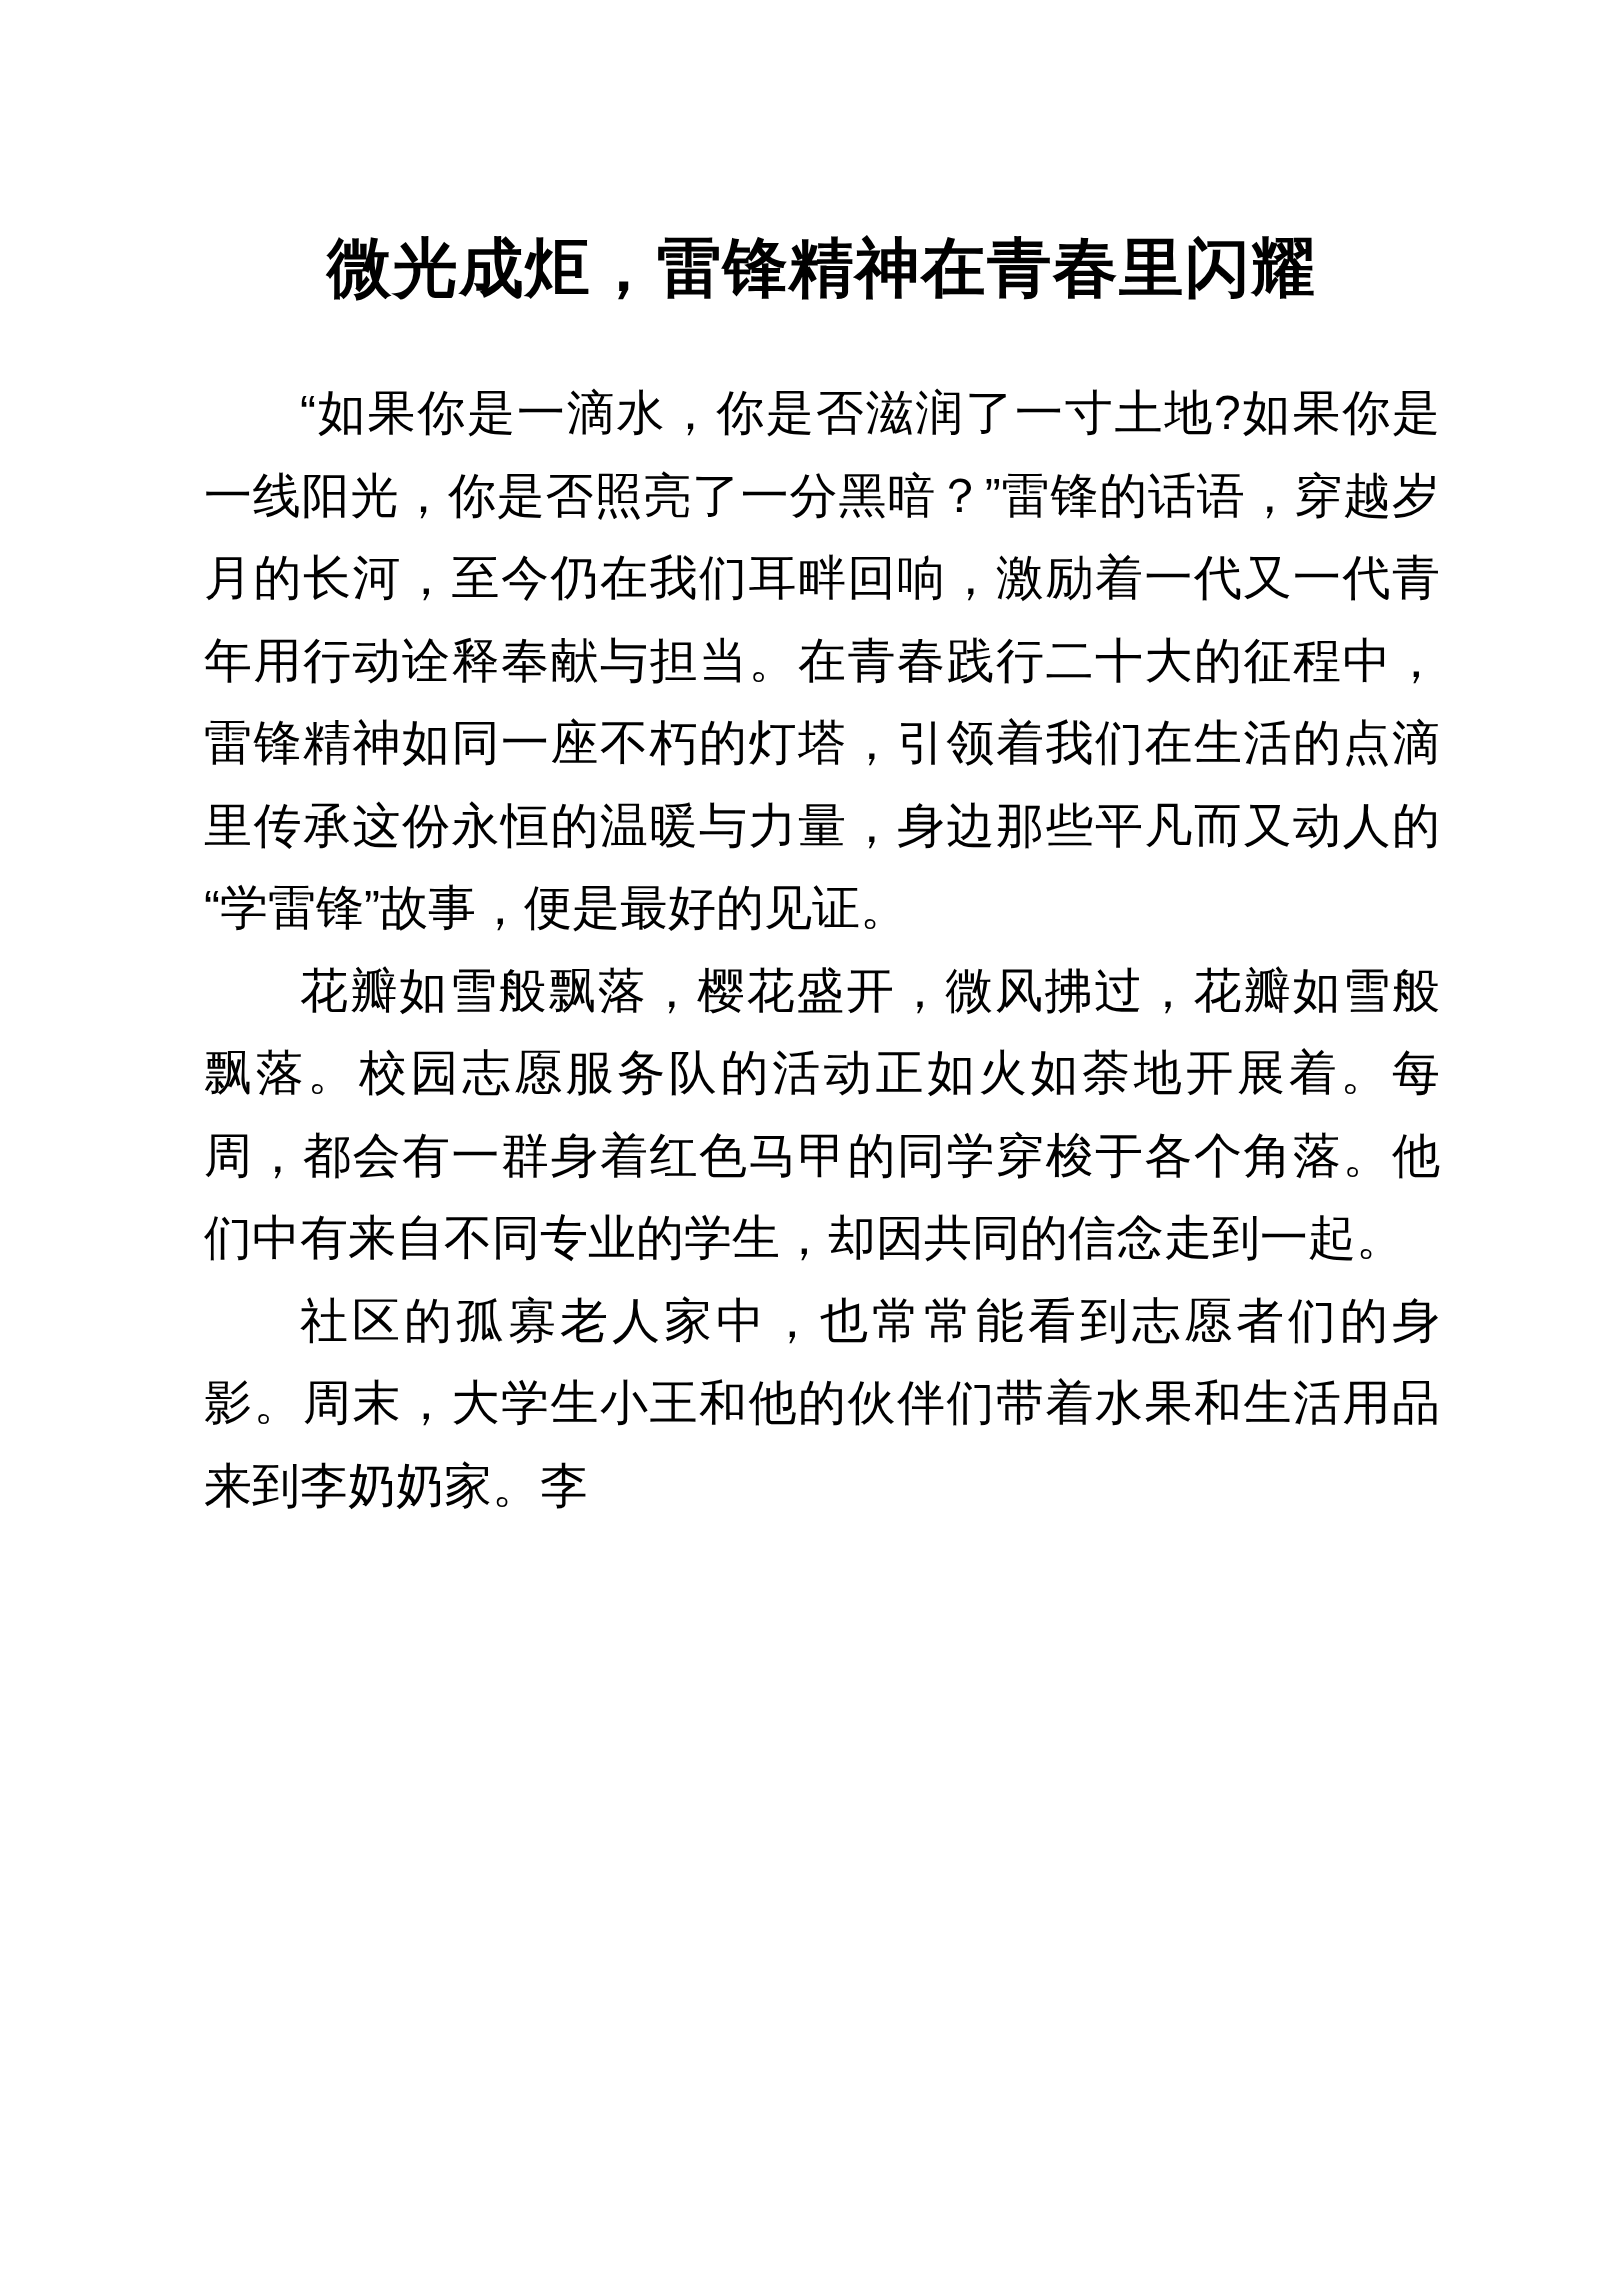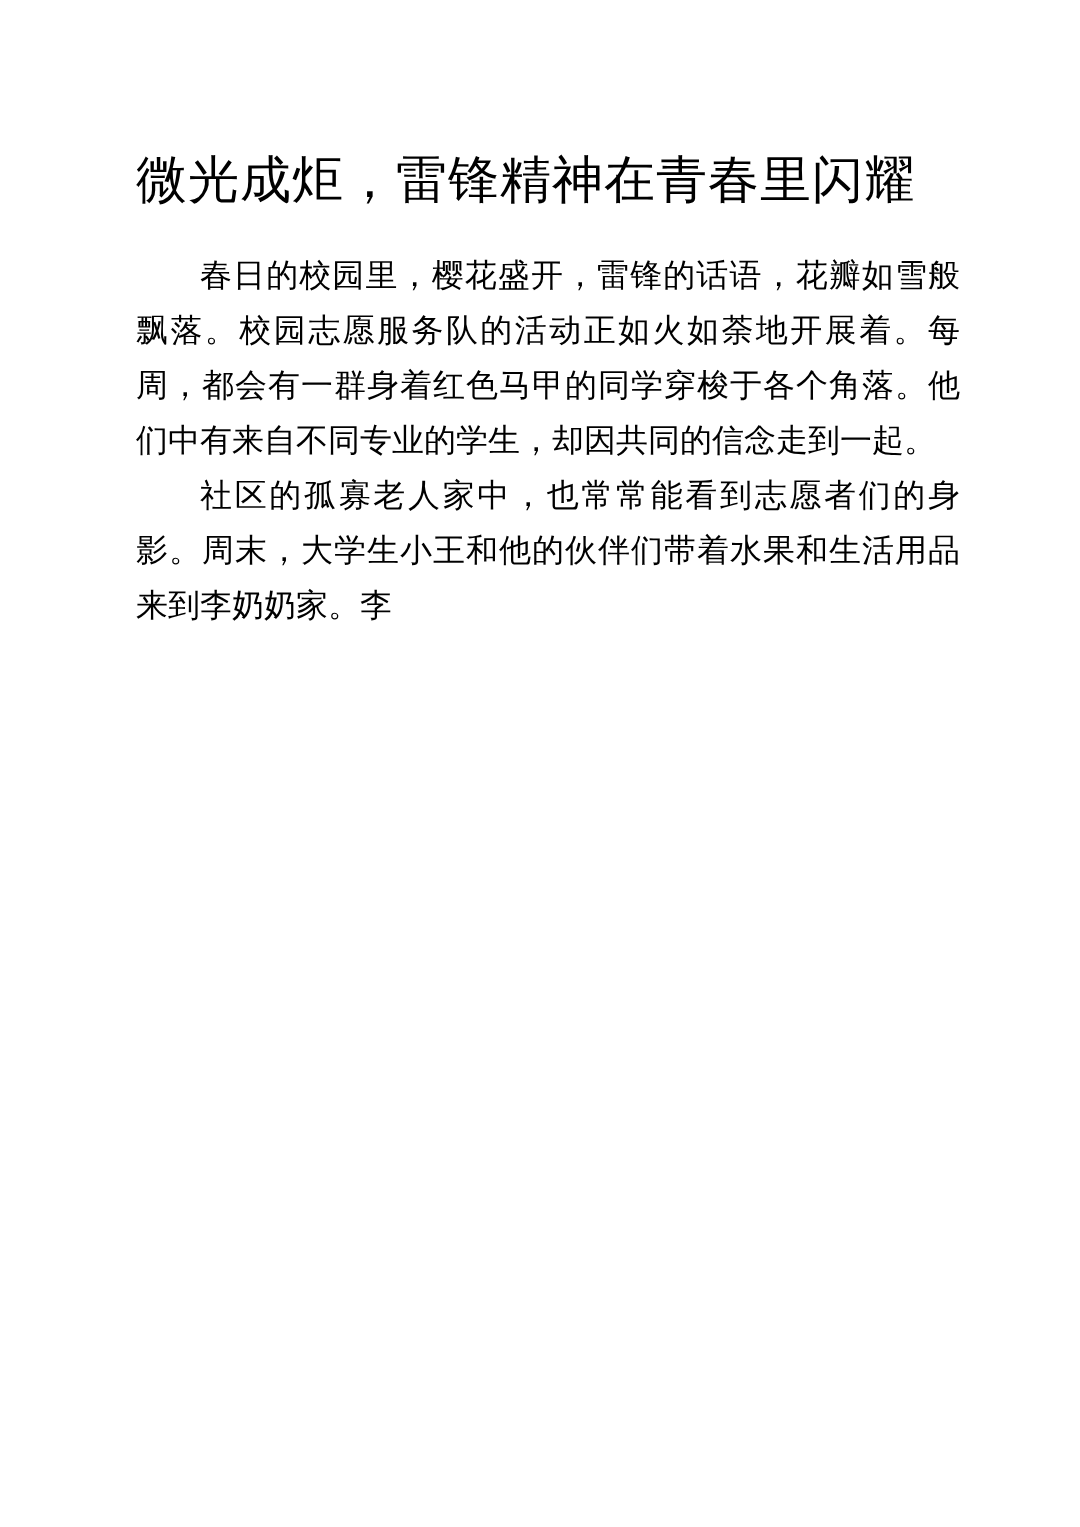--- a/index.html
+++ b/index.html
@@ -16,23 +16,24 @@
   .page {
     box-sizing: border-box;
     width: 1080px;
     height: 1527px;
     background: #ffffff;
     padding: 150px 120px 0 136px;
   }
   .doc-title {
     margin: 0 0 38px 0;
     font-family: "Liberation Serif", serif;
-    font-weight: 400;
-    font-size: 51px;
+    font-weight: 700;
+    font-size: 43px;
     line-height: 60px;
+    text-align: center;
     color: #000000;
     letter-spacing: 1px;
     white-space: nowrap;
   }
   .doc-body p {
     margin: 0;
     font-family: "Liberation Sans", sans-serif;
     font-size: 32px;
     line-height: 55px;
     color: #000000;
@@ -41,16 +42,17 @@
     text-indent: 2em;
   }
 </style>
 </head>
 <body>
 
 <div class="page">
   <h1 class="doc-title">微光成炬，雷锋精神在青春里闪耀</h1>
 
   <div class="doc-body">
-    <p>春日的校园里，樱花盛开，雷锋的话语，花瓣如雪般飘落。校园志愿服务队的活动正如火如荼地开展着。每周，都会有一群身着红色马甲的同学穿梭于各个角落。他们中有来自不同专业的学生，却因共同的信念走到一起。</p>
+    <p>“如果你是一滴水，你是否滋润了一寸土地?如果你是一线阳光，你是否照亮了一分黑暗？”雷锋的话语，穿越岁月的长河，至今仍在我们耳畔回响，激励着一代又一代青年用行动诠释奉献与担当。在青春践行二十大的征程中，雷锋精神如同一座不朽的灯塔，引领着我们在生活的点滴里传承这份永恒的温暖与力量，身边那些平凡而又动人的“学雷锋”故事，便是最好的见证。</p>
+    <p>花瓣如雪般飘落，樱花盛开，微风拂过，花瓣如雪般飘落。校园志愿服务队的活动正如火如荼地开展着。每周，都会有一群身着红色马甲的同学穿梭于各个角落。他们中有来自不同专业的学生，却因共同的信念走到一起。</p>
     <p>社区的孤寡老人家中，也常常能看到志愿者们的身影。周末，大学生小王和他的伙伴们带着水果和生活用品来到李奶奶家。李</p>
   </div>
 </div>
 
 </body></html>

